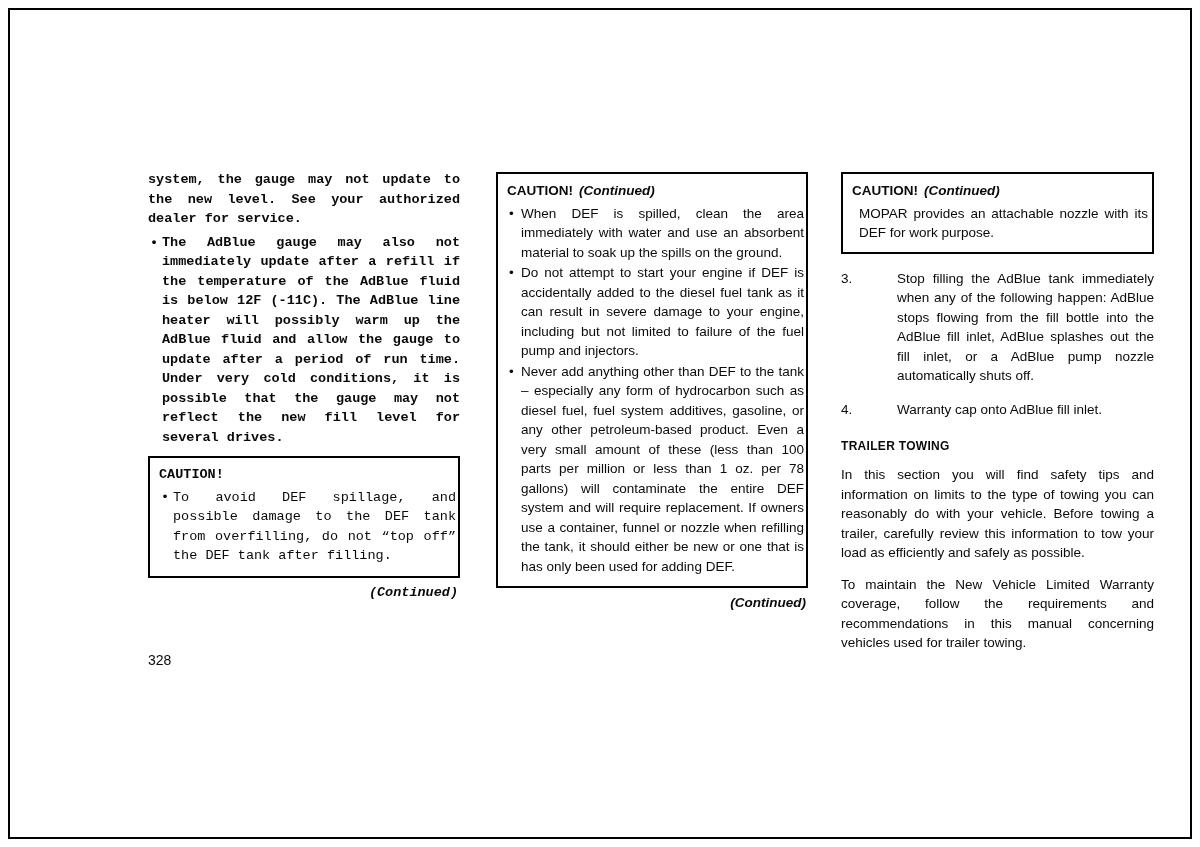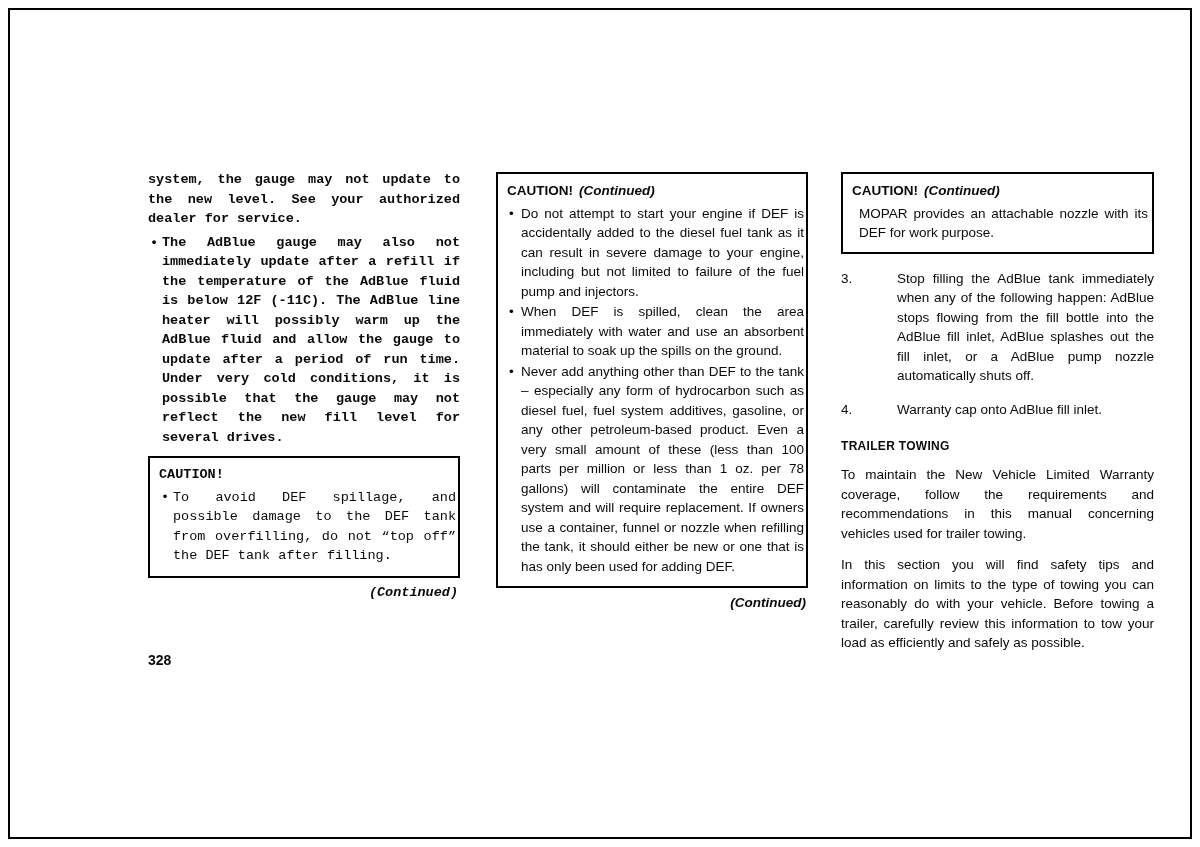--- a/index.html
+++ b/index.html
@@ -57,21 +57,20 @@
     font-style:italic;
     margin-top:5px;
     padding-right:2px;
   }
 
   .page-number {
     position:absolute;
     left:148px;
     top:651px;
     font-size:14px;
-    font-weight:bold;
   }
 
   .steps { margin-top:15px; }
   .step { display:flex; margin-bottom:14px; }
   .step-num { width:21px; flex:none; }
   .step-text { flex:1; text-align:justify;margin-left:35px; }
 
   .section-heading {
     font-size:12px;
     line-height:22px;
@@ -106,22 +105,22 @@
 
     <div class="continued">(Continued)</div>
   </div>
 
   <div class="col col2">
     <div class="caution-box">
       <div class="caution-title">
         <span>CAUTION!</span><span class="cont">(Continued)</span>
       </div>
       <ul class="bullets">
+        <li>When DEF is spilled, clean the area immediately with water and use an absorbent material to soak up the spills on the ground.</li>
         <li>Do not attempt to start your engine if DEF is accidentally added to the diesel fuel tank as it can result in severe damage to your engine, including but not limited to failure of the fuel pump and injectors.</li>
-        <li>When DEF is spilled, clean the area immediately with water and use an absorbent material to soak up the spills on the ground.</li>
         <li>Never add anything other than DEF to the tank – especially any form of hydrocarbon such as diesel fuel, fuel system additives, gasoline, or any other petroleum-based product. Even a very small amount of these (less than 100 parts per million or less than 1 oz. per 78 gallons) will contaminate the entire DEF system and will require replacement. If owners use a container, funnel or nozzle when refilling the tank, it should either be new or one that is has only been used for adding DEF.</li>
       </ul>
     </div>
 
     <div class="continued">(Continued)</div>
   </div>
 
   <div class="col col3">
     <div class="caution-box">
       <div class="caution-title">
@@ -136,19 +135,19 @@
         <span class="step-text">Stop filling the AdBlue tank immediately when any of the following happen: AdBlue stops flowing from the fill bottle into the AdBlue fill inlet, AdBlue splashes out the fill inlet, or a AdBlue pump nozzle automatically shuts off.</span>
       </div>
       <div class="step">
         <span class="step-num">4.</span>
         <span class="step-text">Warranty cap onto AdBlue fill inlet.</span>
       </div>
     </div>
 
     <h1 class="section-heading">TRAILER TOWING</h1>
 
+    <p class="para">In this section you will find safety tips and information on limits to the type of towing you can reasonably do with your vehicle. Before towing a trailer, carefully review this information to tow your load as efficiently and safely as possible.</p>
     <p class="para">To maintain the New Vehicle Limited Warranty coverage, follow the requirements and recommendations in this manual concerning vehicles used for trailer towing.</p>
-    <p class="para">In this section you will find safety tips and information on limits to the type of towing you can reasonably do with your vehicle. Before towing a trailer, carefully review this information to tow your load as efficiently and safely as possible.</p>
   </div>
 
   <div class="page-number">328</div>
 
 </div>
 
 </body></html>

